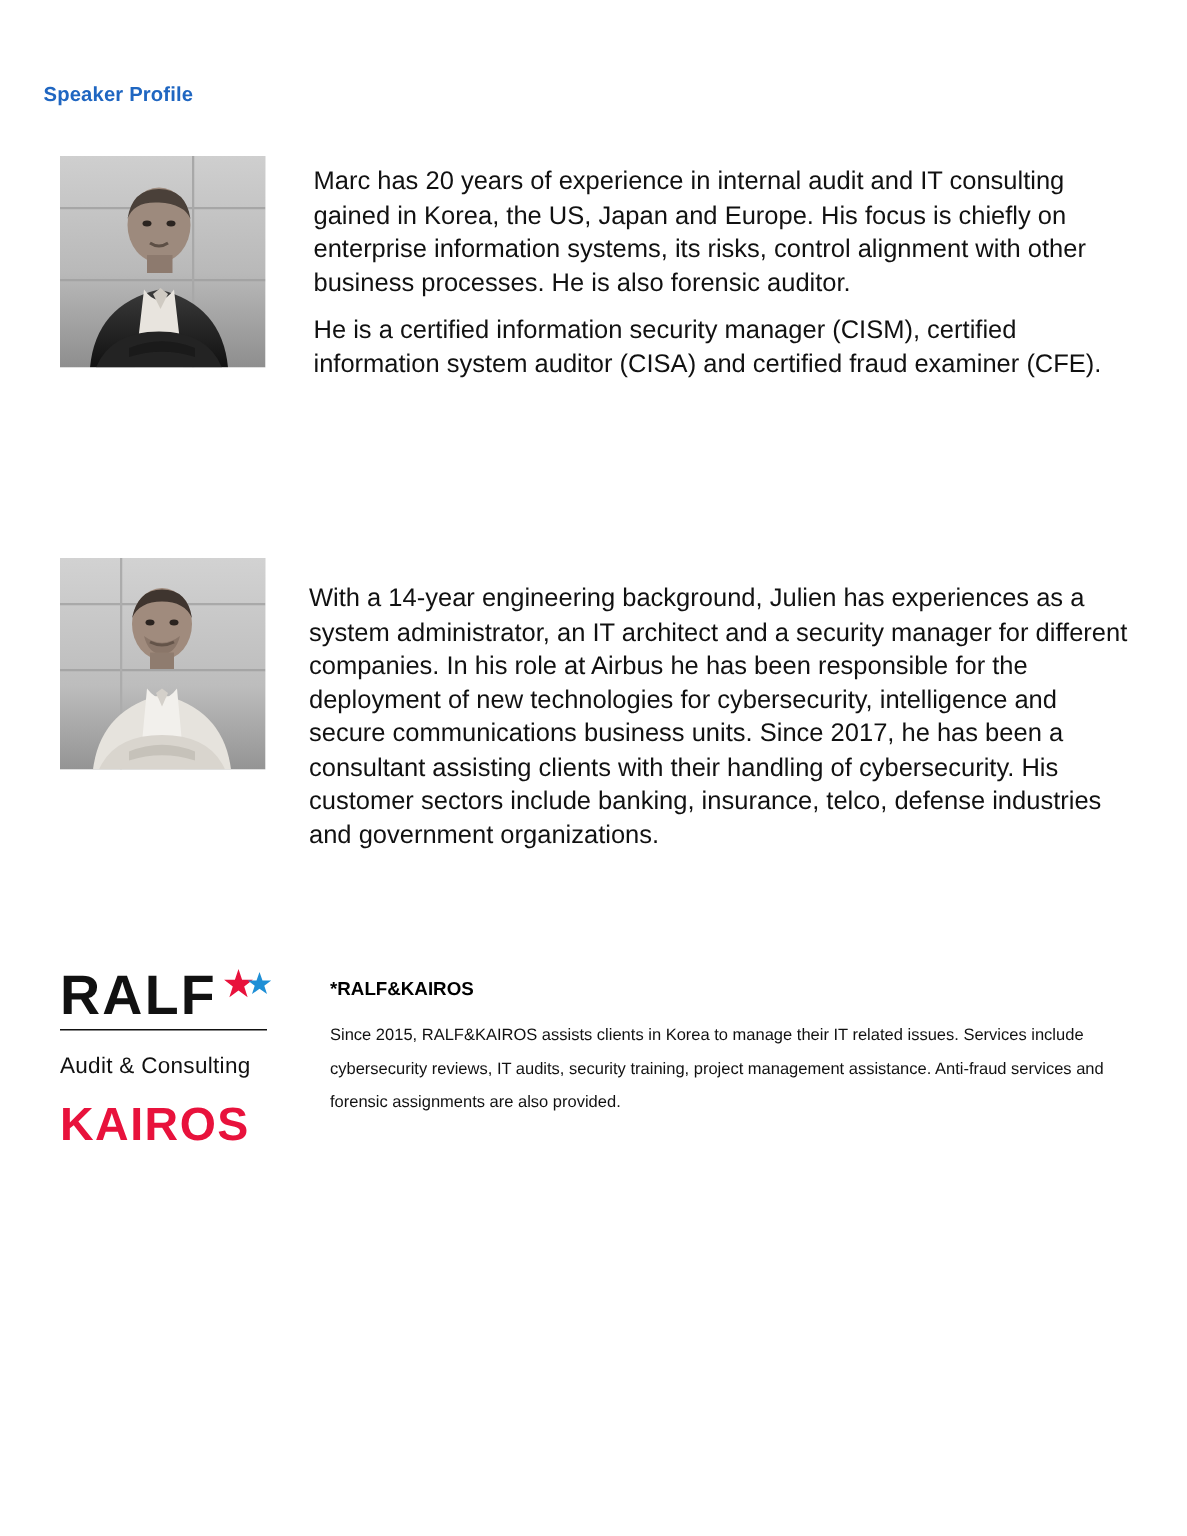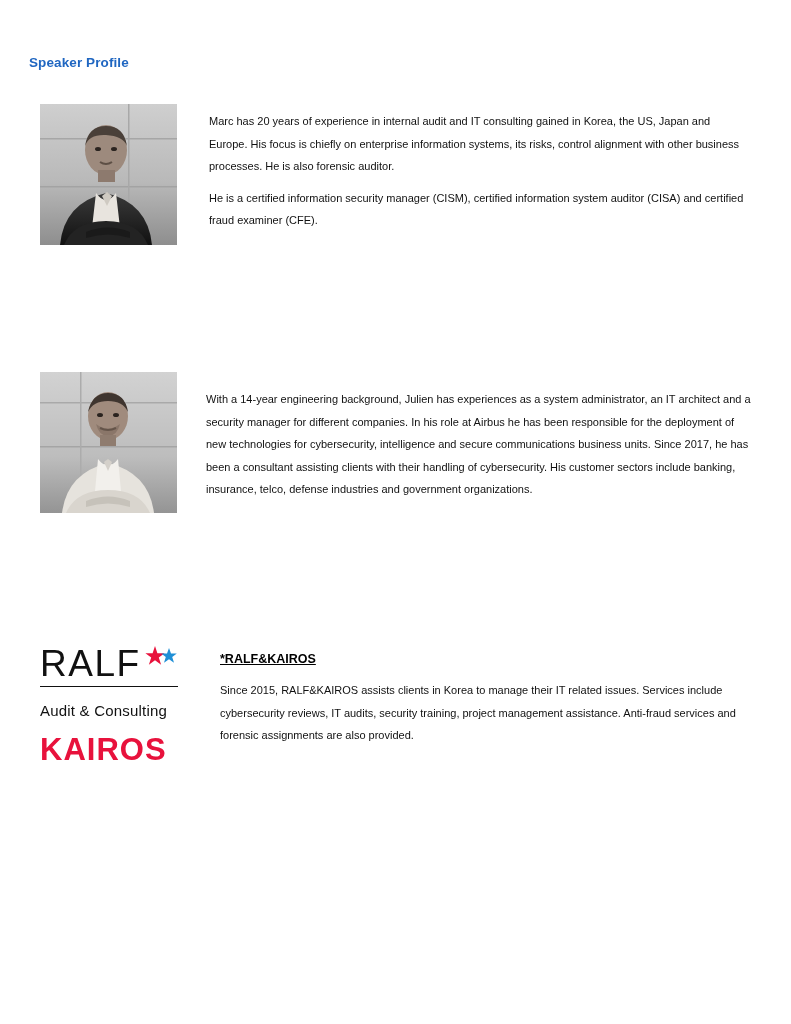--- a/index.html
+++ b/index.html
@@ -58,21 +58,21 @@
     text-align: center;
     font-size: 11.5px;
     font-weight: bold;
     line-height: 17.5px;
     margin-left: -19px;
   }
   .profile-caption div { white-space: nowrap; }
 
   .bio {
     position: absolute;
-    font-size: 11px;
+    font-size: 17px;
     line-height: 22.5px;
     color: #111111;
   }
   .bio p {
     margin: 0 0 9px 0;
   }
   .bio p:last-child { margin-bottom: 0; }
 
   
   #profile-1 { left: 40px; top: 104px; }
@@ -87,21 +87,21 @@
     position: absolute;
     left: 40px;
     top: 645px;
     width: 150px;
   }
   .ralf-logo {
     font-family: "Liberation Sans", sans-serif;
   }
   .ralf-word {
     font-size: 37px;
-    font-weight: normal;
+    font-weight: bold;
     letter-spacing: 1.5px;
     line-height: 38px;
     color: #111111;
     display: inline-block;
   }
   .ralf-star-row {
     display: flex;
     align-items: flex-start;
     gap: 4px;
   }
@@ -128,21 +128,20 @@
   #note-block {
     position: absolute;
     left: 220px;
     top: 652px;
     width: 530px;
   }
   .note-title {
     font-size: 12.5px;
     font-weight: bold;
     margin-bottom: 13px;
-    text-decoration: underline;
   }
   .note-body {
     font-size: 11px;
     line-height: 22.5px;
     color: #111111;
   }
 </style>
 </head>
 <body>
 

